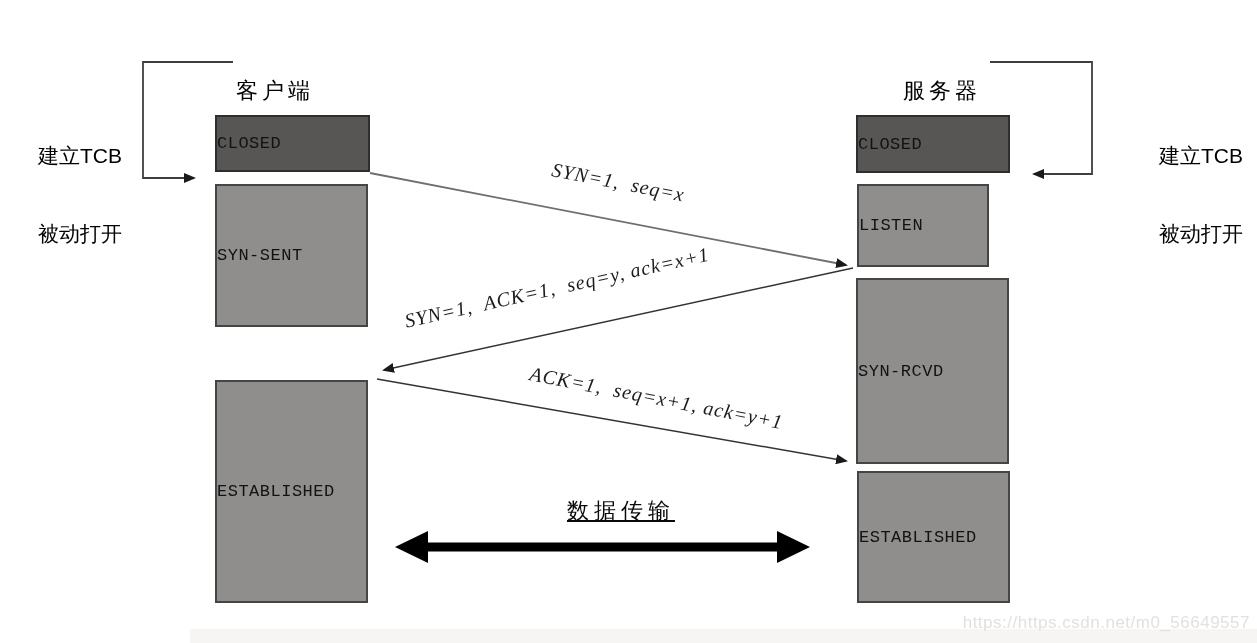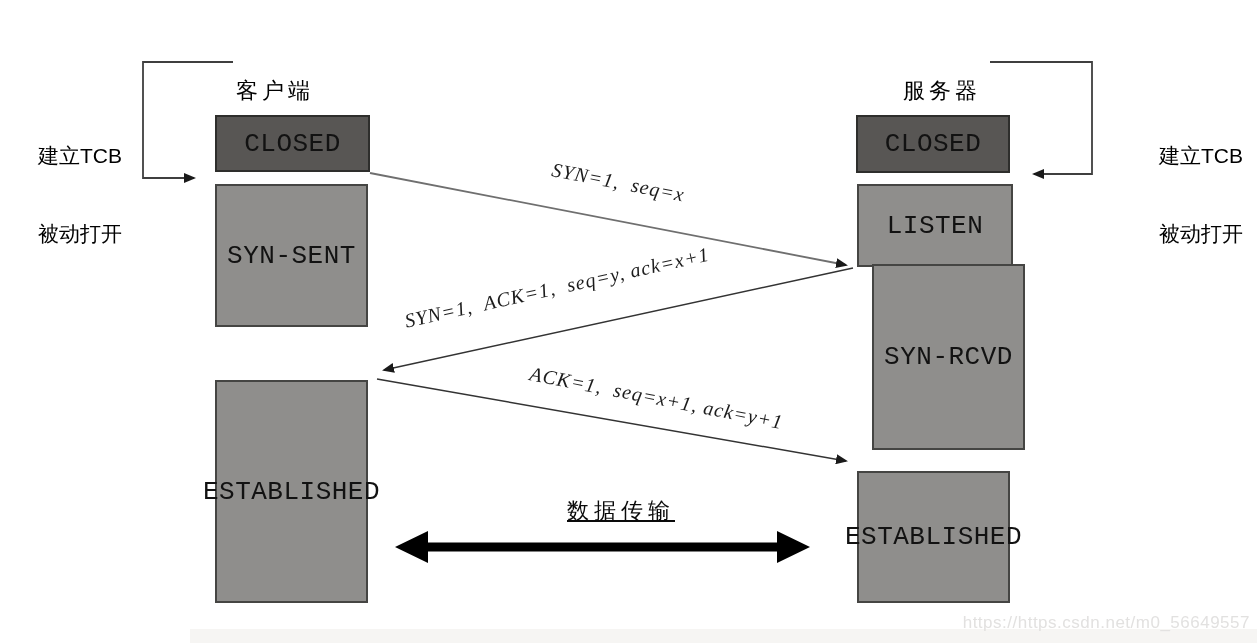--- a/index.html
+++ b/index.html
@@ -2,23 +2,23 @@
 <html><head>
 <meta charset="utf-8">
 <style>
   html,body{margin:0;padding:0;background:#ffffff;}
   .canvas{
     position:relative;width:1257px;height:643px;background:#ffffff;
     font-family:"Liberation Sans",sans-serif;overflow:hidden;
   }
   .svg-layer{position:absolute;left:0;top:0;z-index:1;}
   .state-box{
-    position:absolute;z-index:2;display:flex;align-items:center;justify-content:center;
+    position:absolute;z-index:2;display:flex;align-items:center;
     font-family:"Liberation Mono","DejaVu Sans Mono",monospace;
-    font-size:26px;color:#121212;letter-spacing:0.5px;box-sizing:border-box;
+    font-size:17px;color:#121212;letter-spacing:0.5px;box-sizing:border-box;
   }
   .state-box.dark{background:#585654;border:2px solid #2e2e2c;}
   .state-box.light{background:#8f8e8c;border:2px solid #454543;}
   .endpoint-title{
     position:absolute;z-index:3;font-size:22px;color:#000;letter-spacing:4px;white-space:pre;margin-top:28px;
   }
   .tcb-note{
     position:absolute;z-index:3;width:112px;text-align:right;
     font-size:21px;line-height:26px;color:#000;white-space:pre;
   }
@@ -90,24 +90,24 @@
   <div class="state-box light" style="left:215px;top:184px;width:153px;height:143px;">
     <span>SYN-SENT</span>
   </div>
   <div class="state-box light" style="left:215px;top:380px;width:153px;height:223px;">
     <span>ESTABLISHED</span>
   </div>
 
   <div class="state-box dark" style="left:856px;top:115px;width:154px;height:58px;">
     <span>CLOSED</span>
   </div>
-  <div class="state-box light" style="left:857px;top:184px;width:156px;height:83px;">
+  <div class="state-box light" style="left:857px;top:184px;width:132px;height:83px;">
     <span>LISTEN</span>
   </div>
-  <div class="state-box light" style="left:856px;top:264px;width:153px;height:186px;margin-left:16px;">
+  <div class="state-box light" style="left:856px;top:278px;width:153px;height:186px;">
     <span>SYN-RCVD</span>
   </div>
   <div class="state-box light" style="left:857px;top:471px;width:153px;height:132px;">
     <span>ESTABLISHED</span>
   </div>
 
   <div class="msg-label r11" style="left:552px;top:158px;">SYN=1,  seq=x</div>
   <div class="msg-label rm12" style="left:405px;top:310px;">SYN=1,  ACK=1,  seq=y, ack=x+1</div>
   <div class="msg-label r11" style="left:530px;top:362px;">ACK=1,  seq=x+1, ack=y+1</div>
 

